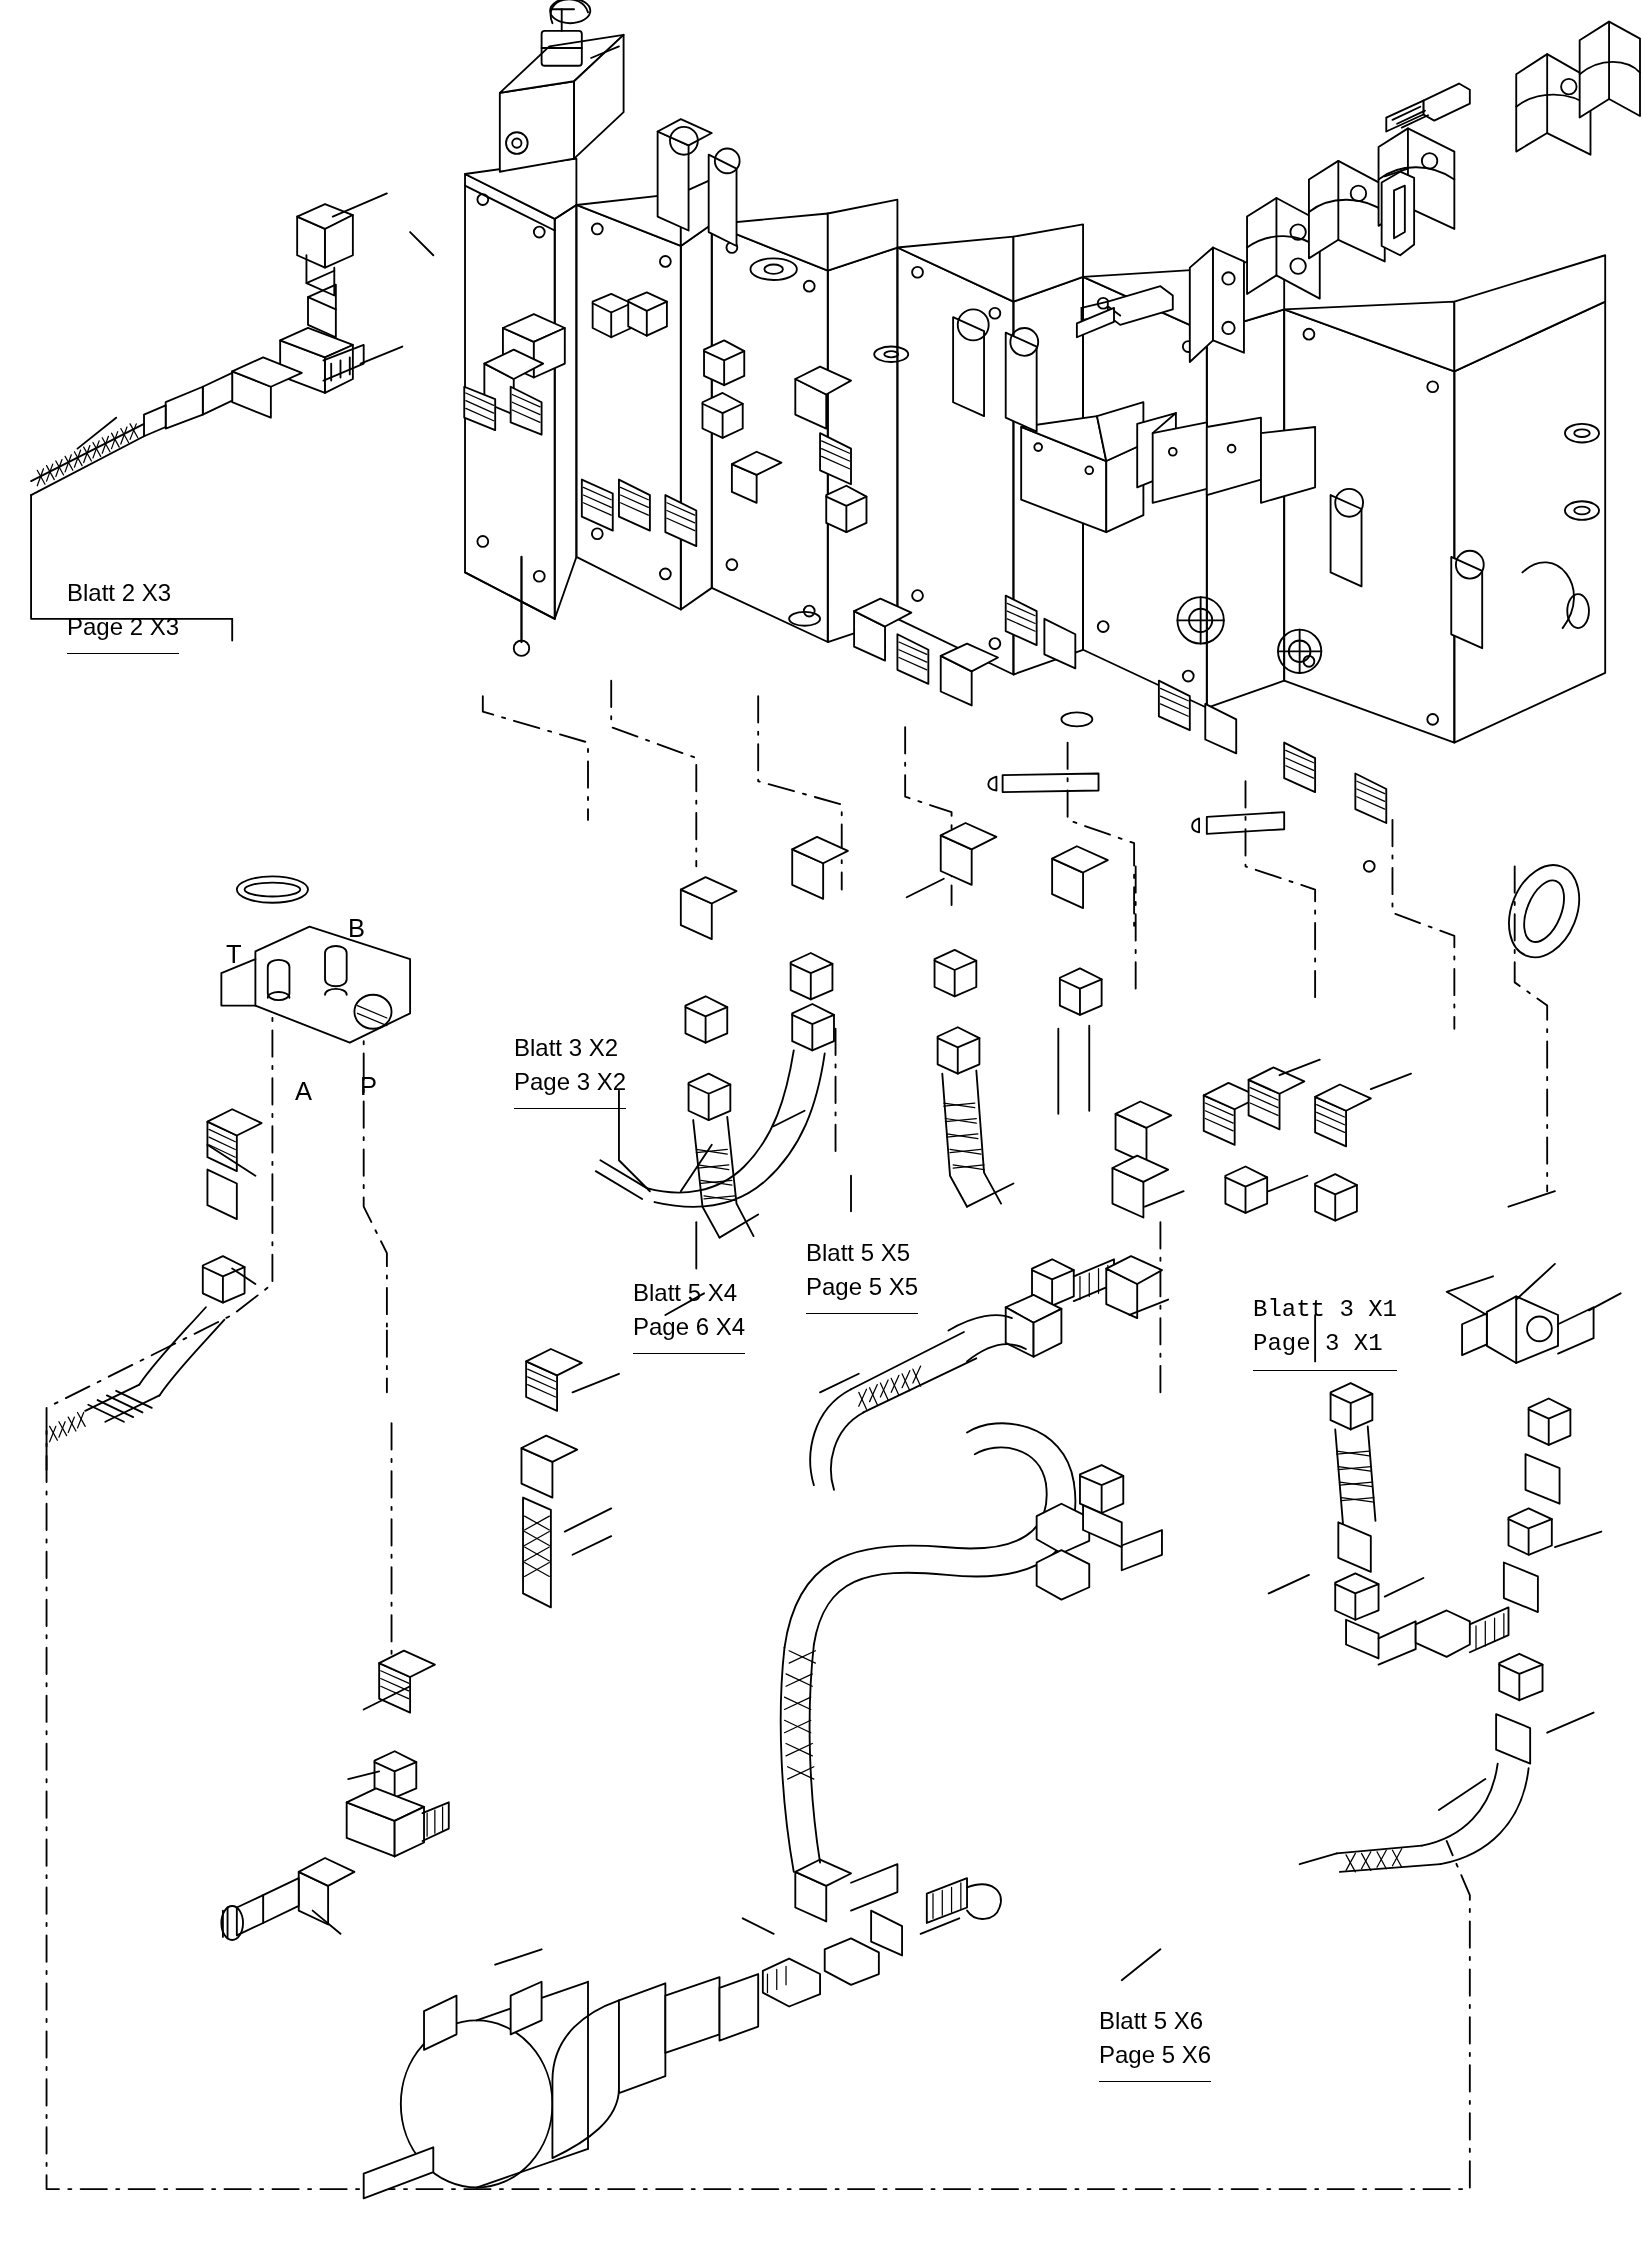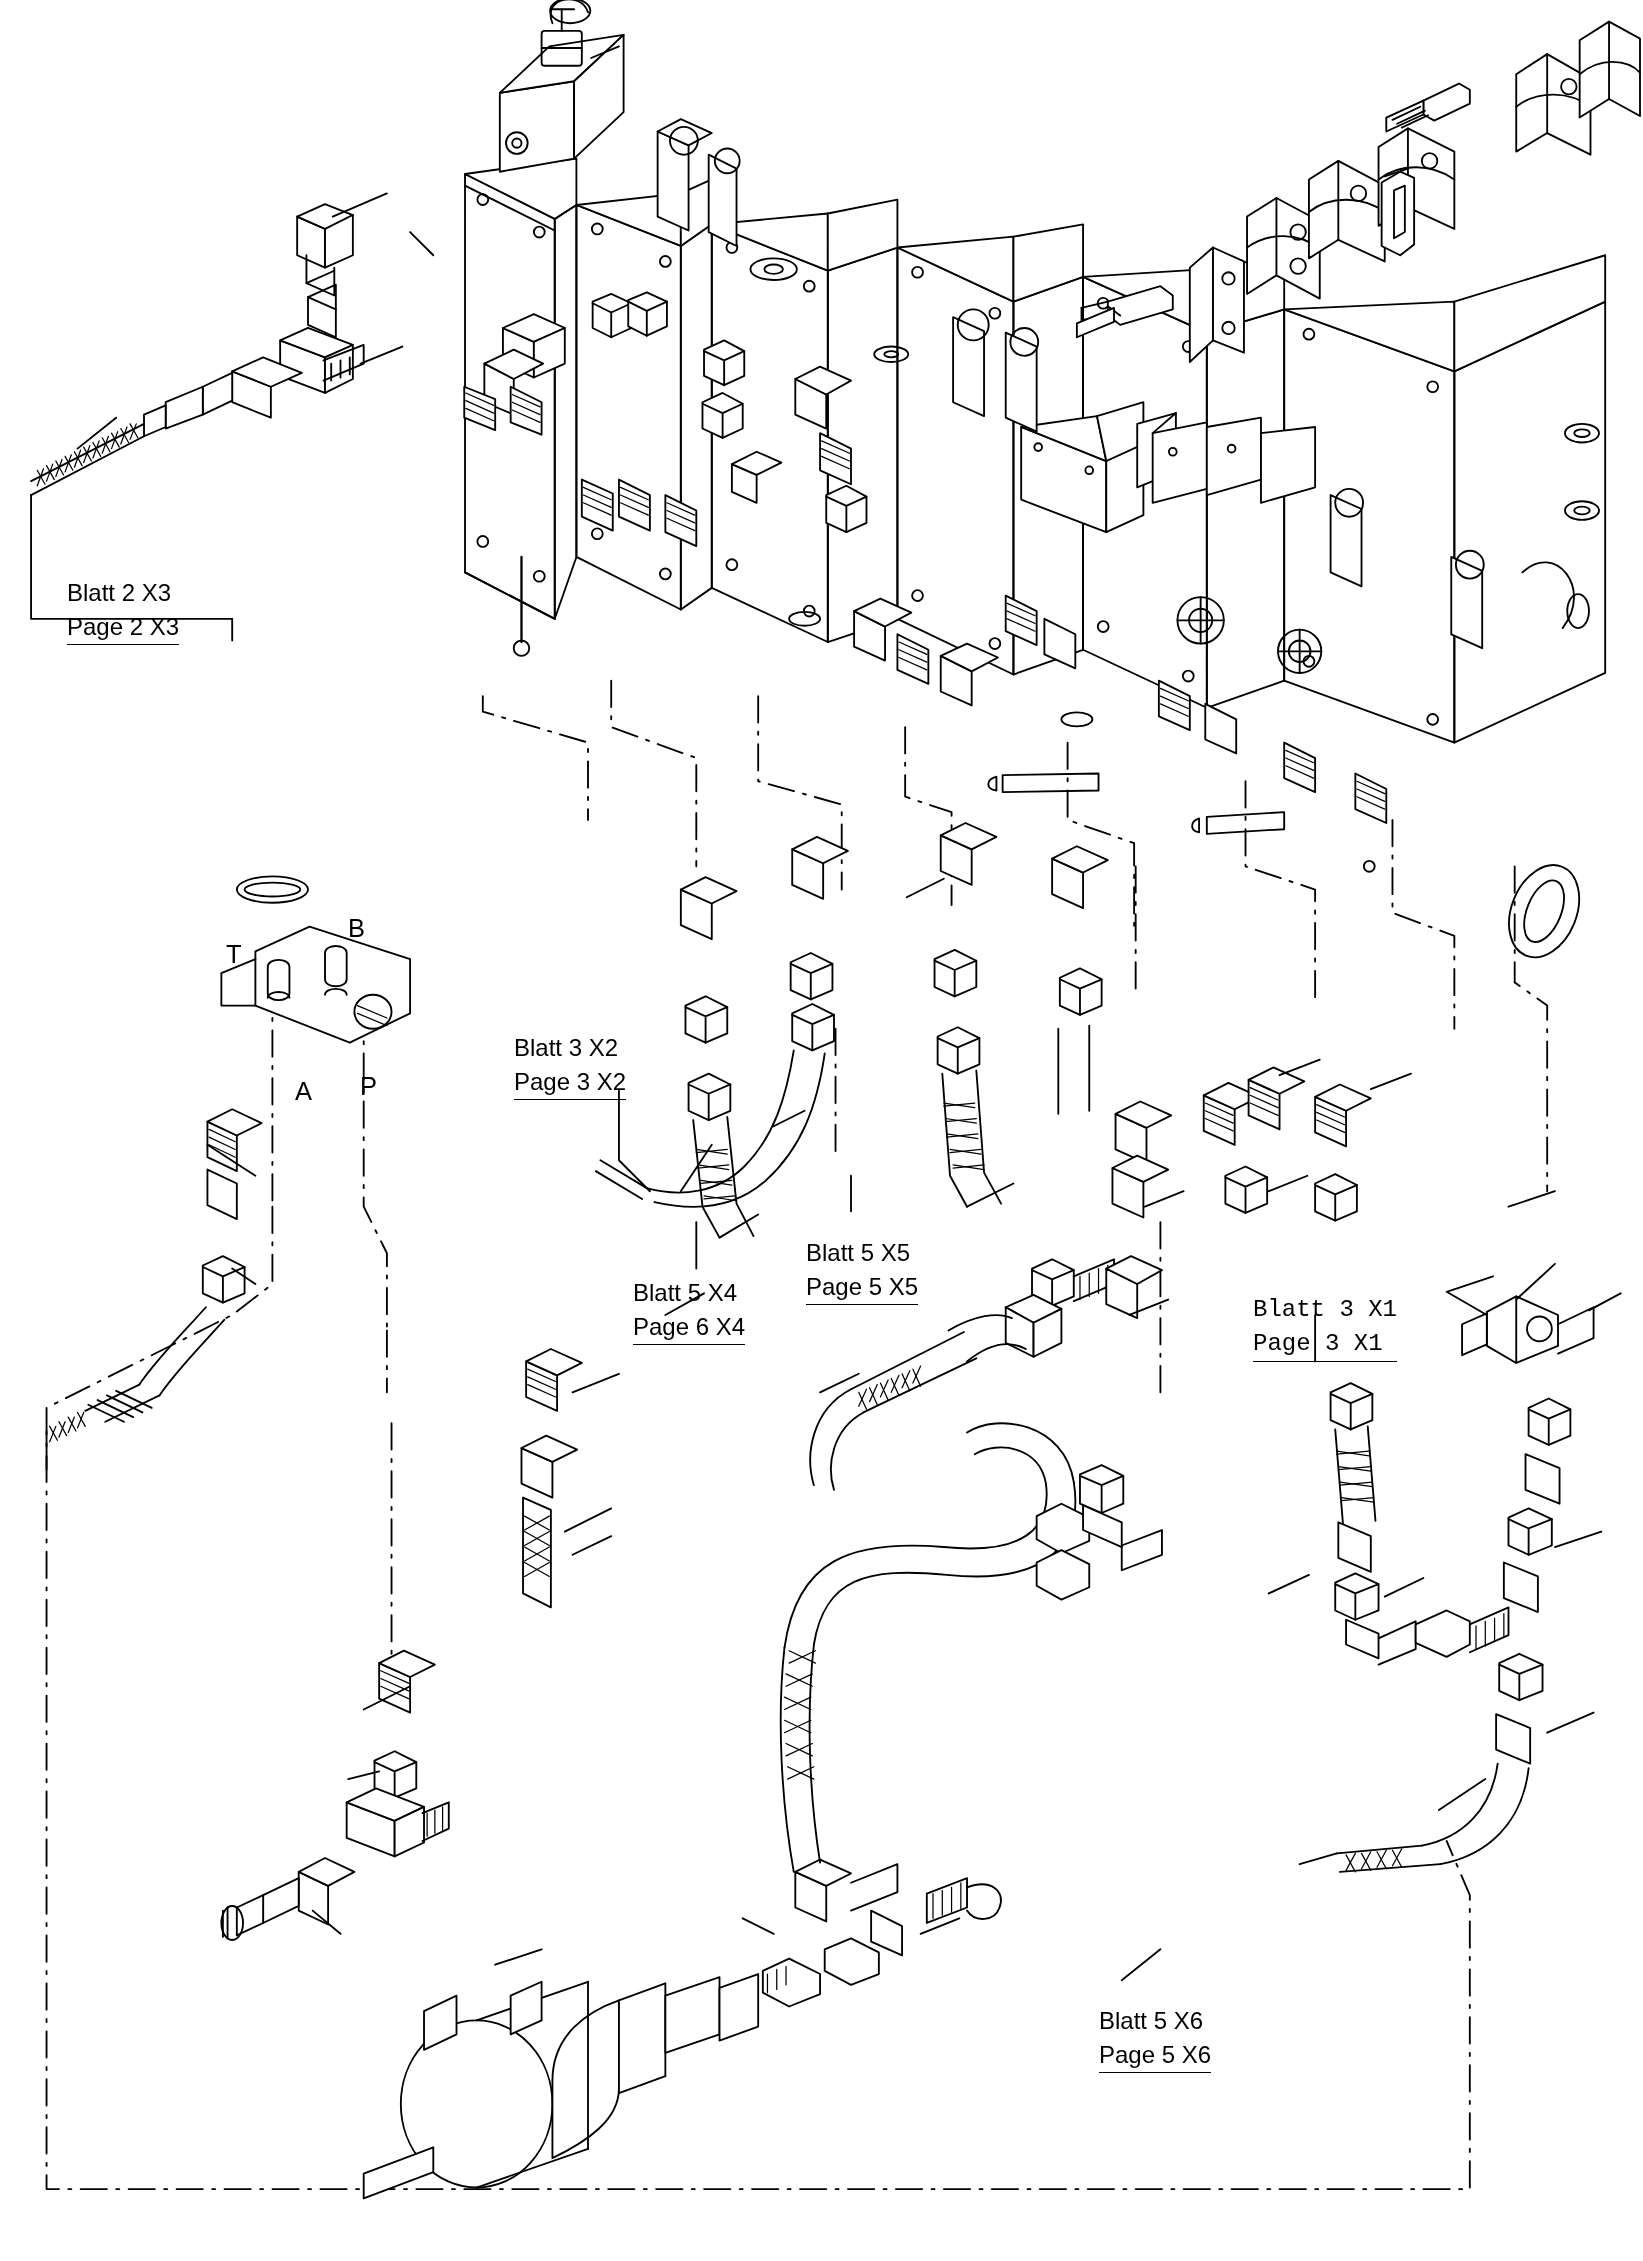--- a/index.html
+++ b/index.html
@@ -31,21 +31,21 @@
     line-height: 1.42;
     color: #000000;
     white-space: nowrap;
   }
   .callout .l1 {
     display: block;
   }
   .callout .l2 {
     display: block;
     border-bottom: 1.9px solid #000000;
-    padding-bottom: 0;
+    padding-bottom: 9px;
   }
   .portlabel {
     position: absolute;
     font-family: "Liberation Sans", sans-serif;
     font-size: 25.5px;
     color: #000000;
   }
 </style>
 </head>
 <body>

